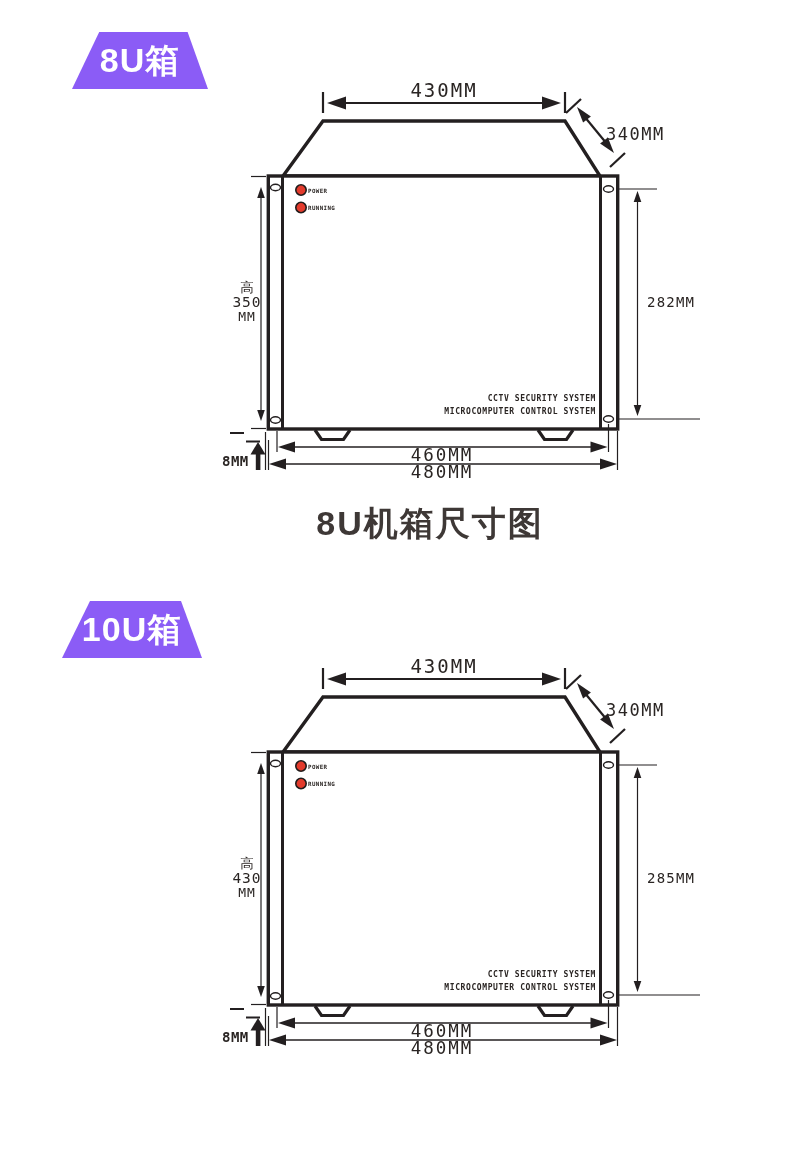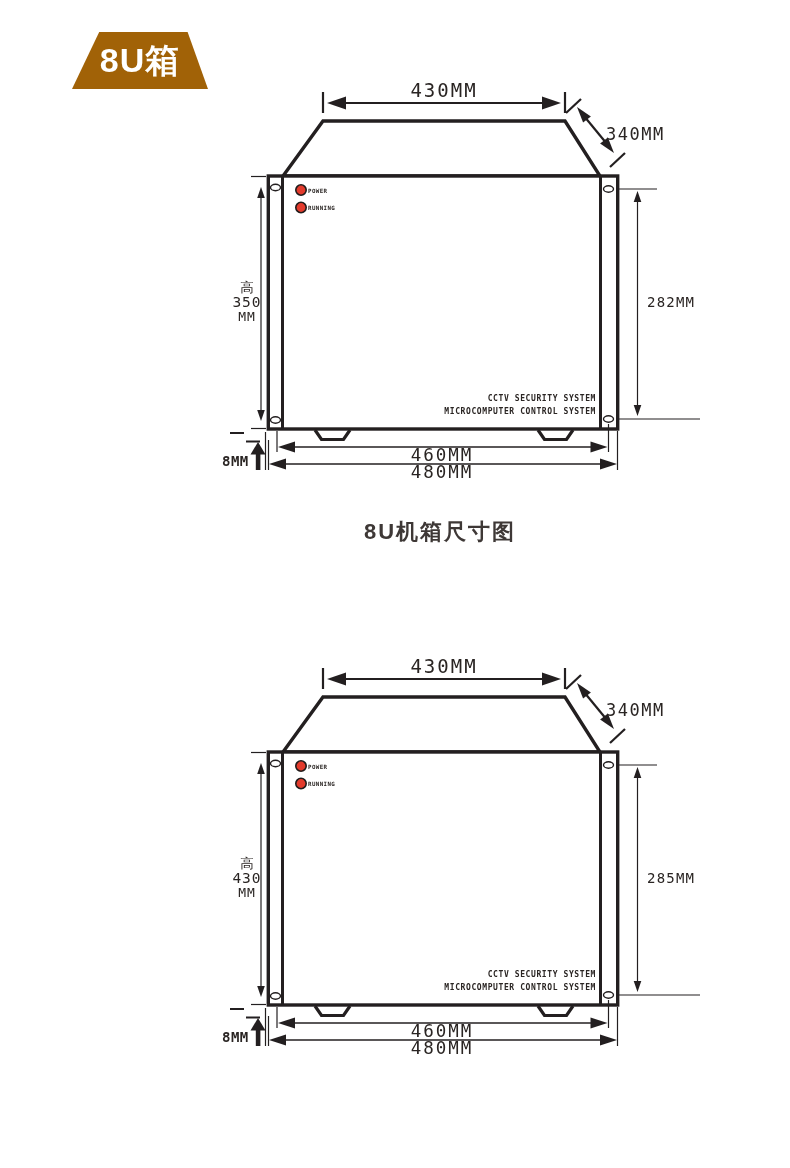--- a/index.html
+++ b/index.html
@@ -3,30 +3,30 @@
 <meta charset="utf-8">
 <style>
   html,body{margin:0;padding:0;background:#ffffff;}
   .page{position:relative;width:790px;height:1168px;background:#ffffff;overflow:hidden;
         font-family:"Liberation Sans",sans-serif;}
   #diagrams-root{position:absolute;left:0;top:0;width:790px;height:1168px;}
   .diagram-block{position:absolute;left:0;width:790px;height:560px;}
   .diagram-block:nth-of-type(1){top:0;}
   .diagram-block:nth-of-type(2){top:576px;}
   .badge{position:absolute;left:72px;top:32px;width:136px;height:57px;
-         background:#a16207;color:#ffffff;
+         background:#8b5cf6;color:#ffffff;
          clip-path:polygon(20% 0,85% 0,100% 100%,0 100%);
          display:flex;align-items:center;justify-content:center;
          font-weight:bold;font-size:34px;letter-spacing:1px;
          font-family:"Liberation Sans",sans-serif;}
   .diagram-block:nth-of-type(2) .badge{left:62px;top:25px;width:140px;}
   .dwg{position:absolute;left:0;top:0;width:790px;height:560px;}
-  .caption{position:absolute;left:90px;top:501px;width:700px;text-align:center;
-           font-size:22px;font-weight:bold;letter-spacing:2px;color:#3E3836;
-           font-family:"Liberation Sans",sans-serif;margin-top:16px;}
+  .caption{position:absolute;left:80px;top:501px;width:700px;text-align:center;
+           font-size:34px;font-weight:bold;letter-spacing:2px;color:#3E3836;
+           font-family:"Liberation Sans",sans-serif;}
   
   .s12{stroke:#231F20;stroke-width:1.2;fill:none}
   .s16{stroke:#231F20;stroke-width:1.7;fill:none}
   .s20{stroke:#231F20;stroke-width:2;fill:none}
   .s22{stroke:#231F20;stroke-width:2.2;fill:none}
   .s30{stroke:#231F20;stroke-width:3;fill:none}
   .s32{stroke:#231F20;stroke-width:3.2;fill:none;stroke-linejoin:miter}
   .s34{stroke:#231F20;stroke-width:3.4;stroke-linejoin:miter}
   .f{fill:#231F20;stroke:none}
   .wfill{fill:#ffffff}
@@ -227,16 +227,19 @@
       <g>
         <line x1="230" y1="433" x2="244" y2="433" class="s20"></line>
         <line x1="246" y1="441.5" x2="260" y2="441.5" class="s20"></line>
         <line x1="265.5" y1="432" x2="265.5" y2="470" class="s12"></line>
         <rect x="255.8" y="452" width="4.6" height="18" class="f"></rect>
         <polygon points="258,442 250.5,454.5 265.5,454.5" class="f"></polygon>
         <text class="t dim-8" x="222" y="466" text-anchor="start">8MM</text>
       </g>
     </svg>
 
+    <div class="badge">
+      <span>10U箱</span>
+    </div>
 
   </div>
 </div>
 </div>
 
 </body></html>

